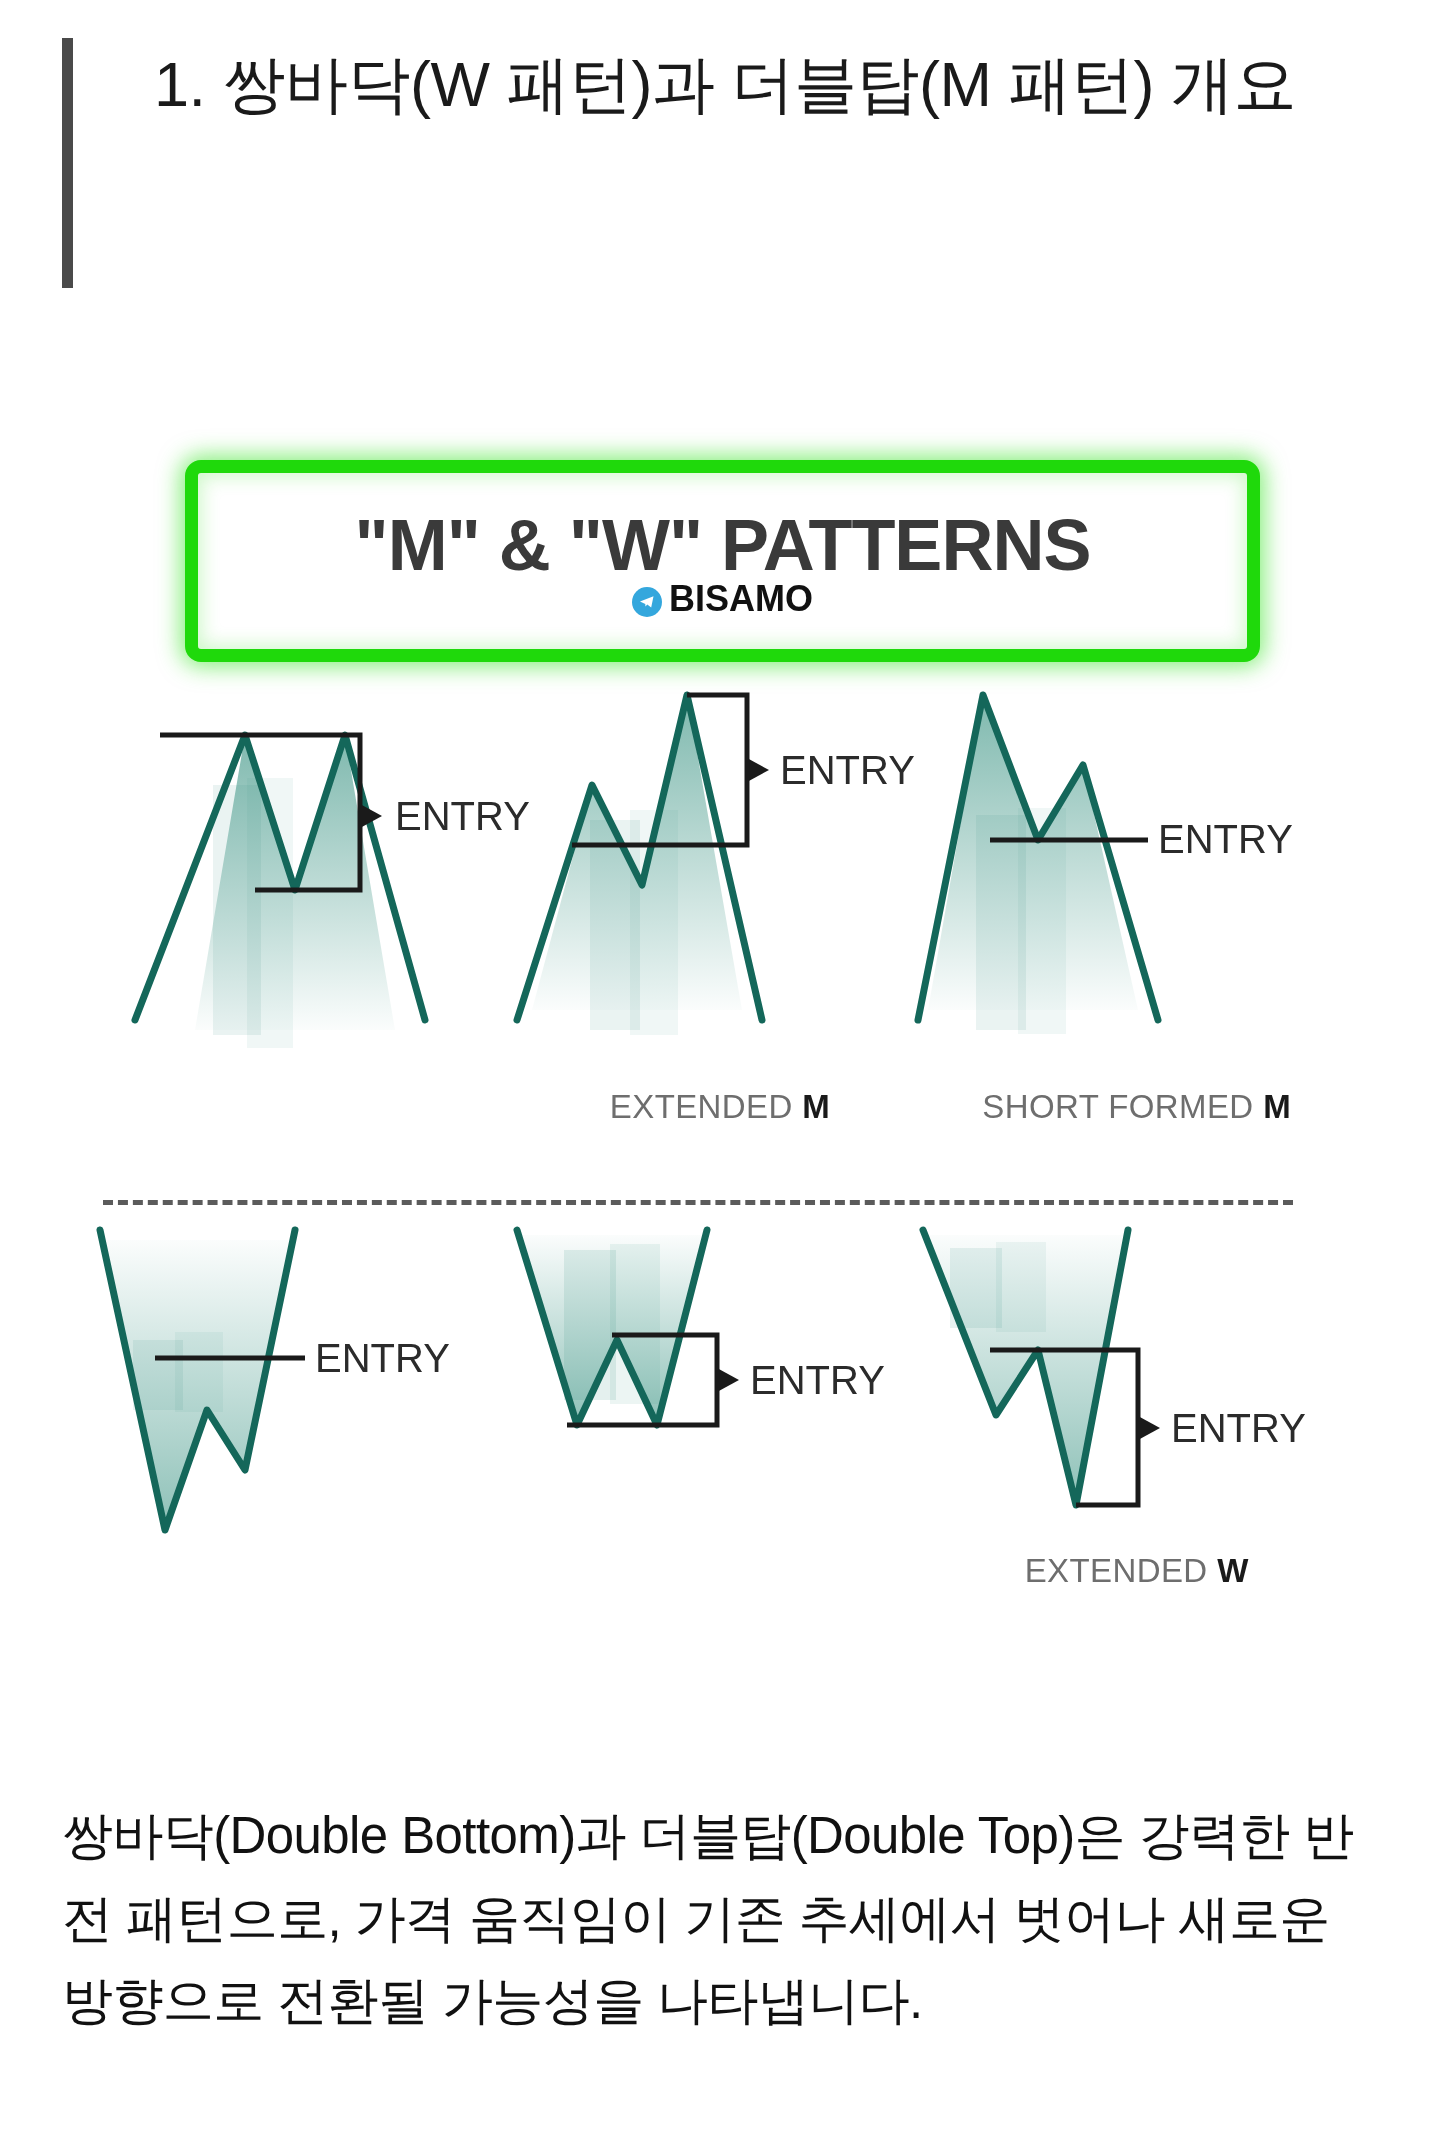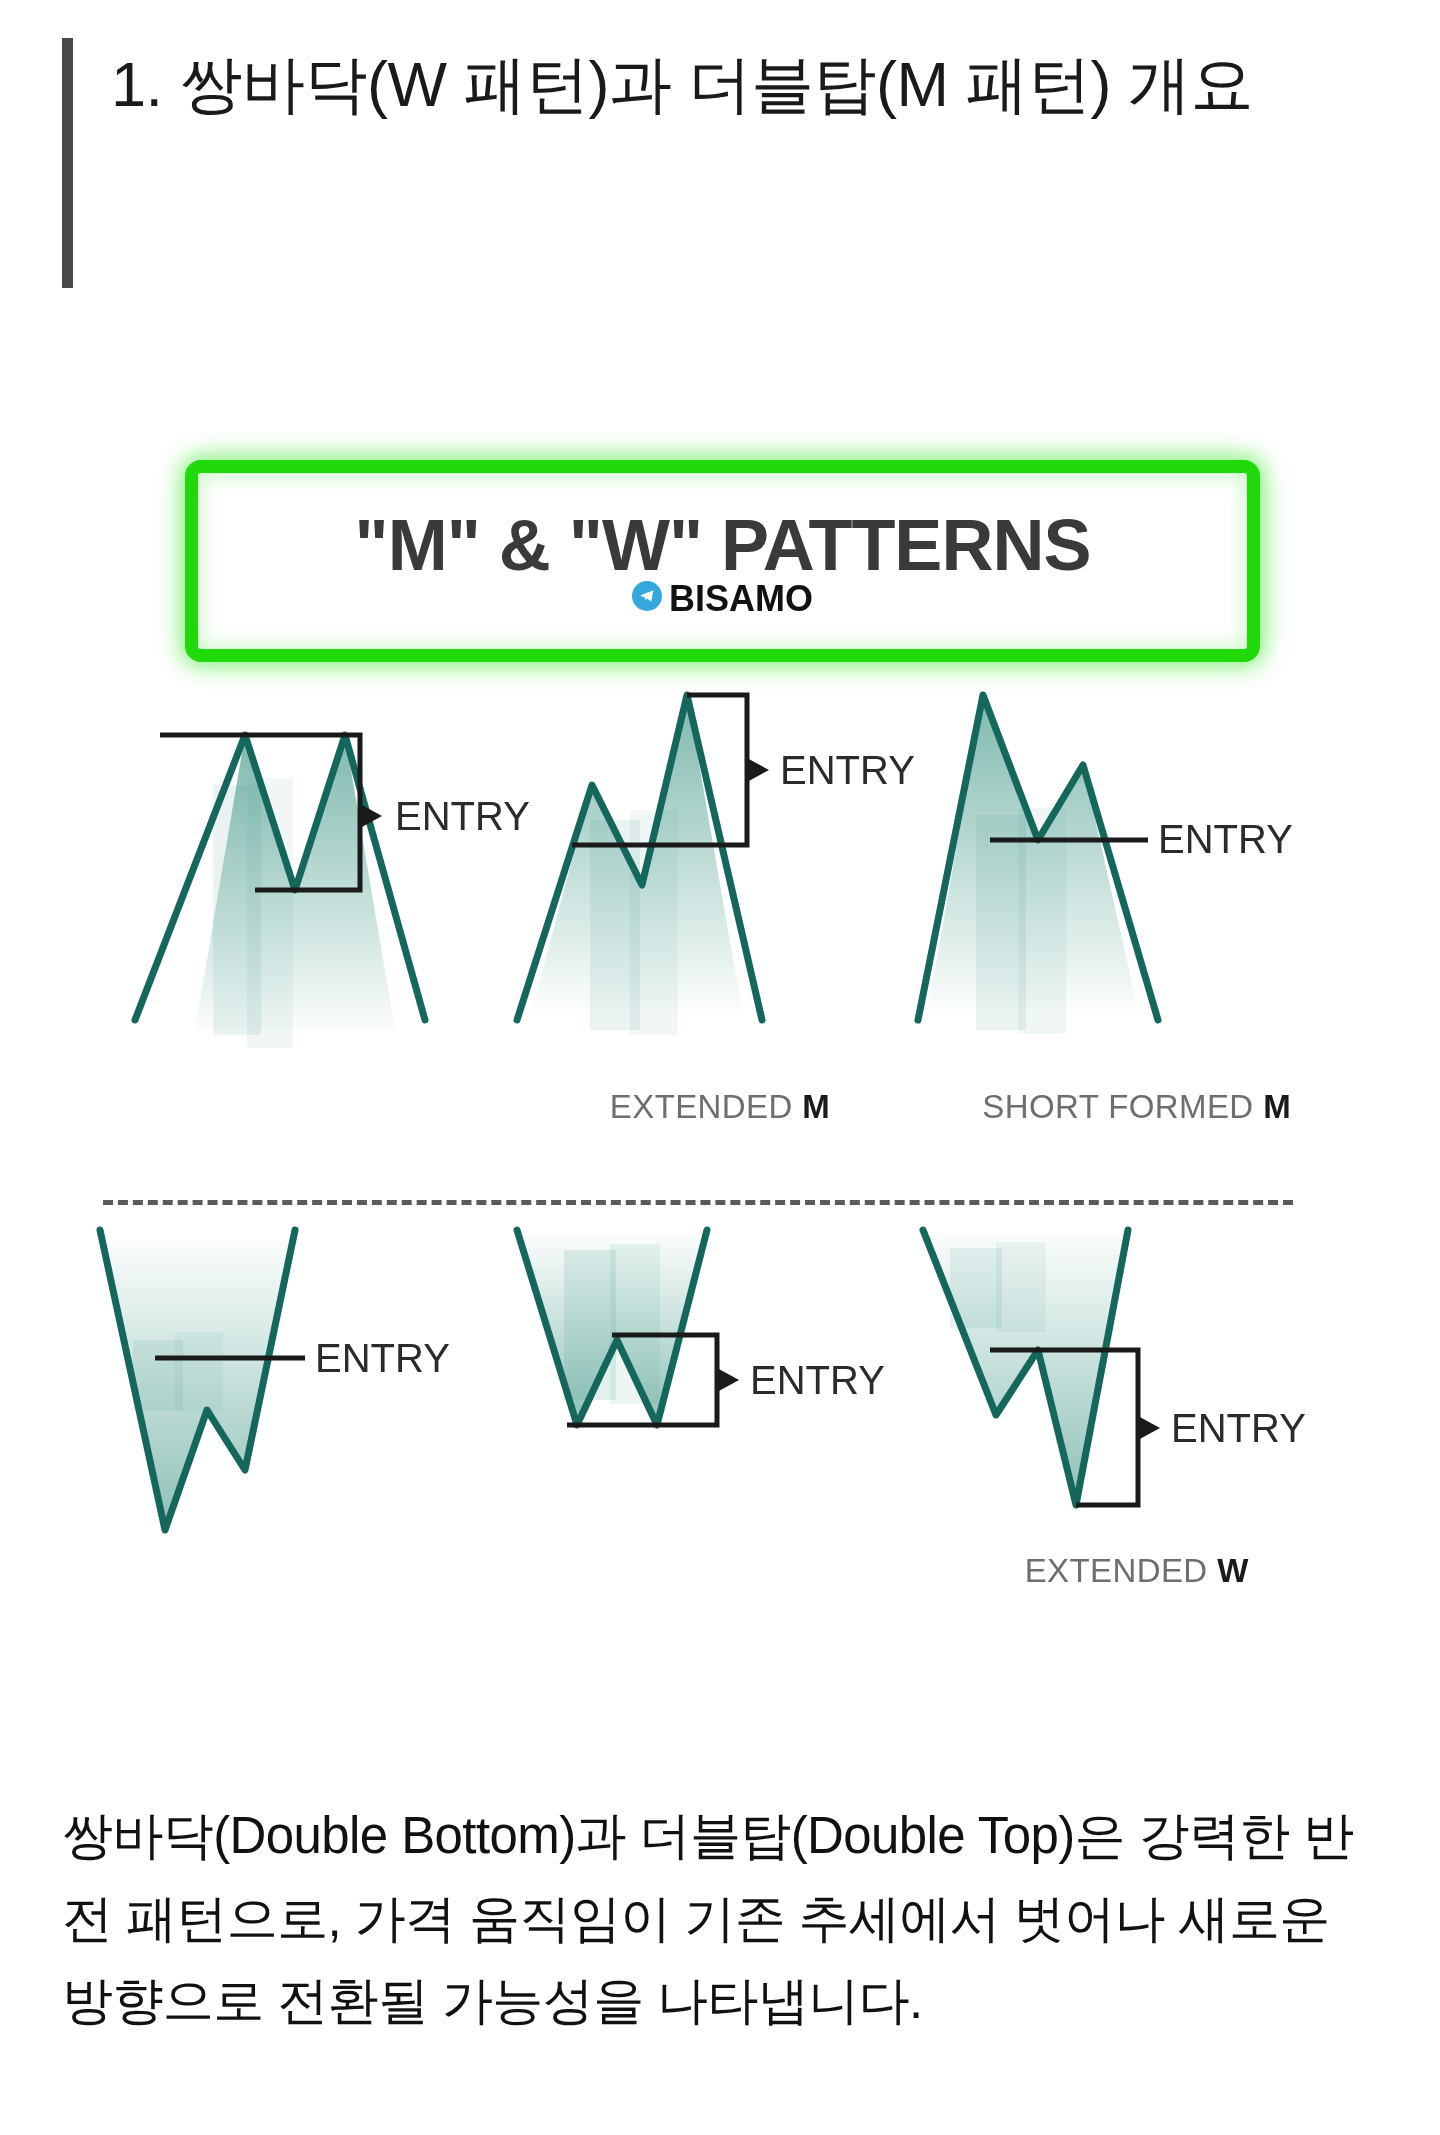--- a/index.html
+++ b/index.html
@@ -18,20 +18,21 @@
   }
 
   
   .heading-block {
     position: absolute;
     left: 62px;
     top: 38px;
     width: 1320px;
     display: flex;
     align-items: flex-start;
+    gap: 43px;
   }
   .heading-bar {
     width: 11px;
     min-width: 11px;
     height: 250px;
     background: #4a4a4a;
     margin-right: 38px;
   }
   .heading-text {
     font-size: 63px;
@@ -77,21 +78,21 @@
     font-size: 72px;
     font-weight: 800;
     color: #3a3a3a;
     letter-spacing: -1px;
     line-height: 1;
     margin-top: 4px;
     white-space: nowrap;
   }
   .banner-sub {
     display: flex;
-    align-items: flex-start;
+    align-items: flex-end;
     gap: 7px;
   }
   .tg-icon {
     width: 30px;
     height: 30px;
     border-radius: 50%;
     background: #34a7dd;
     display: inline-flex;
     align-items: center;
     justify-content: center;

